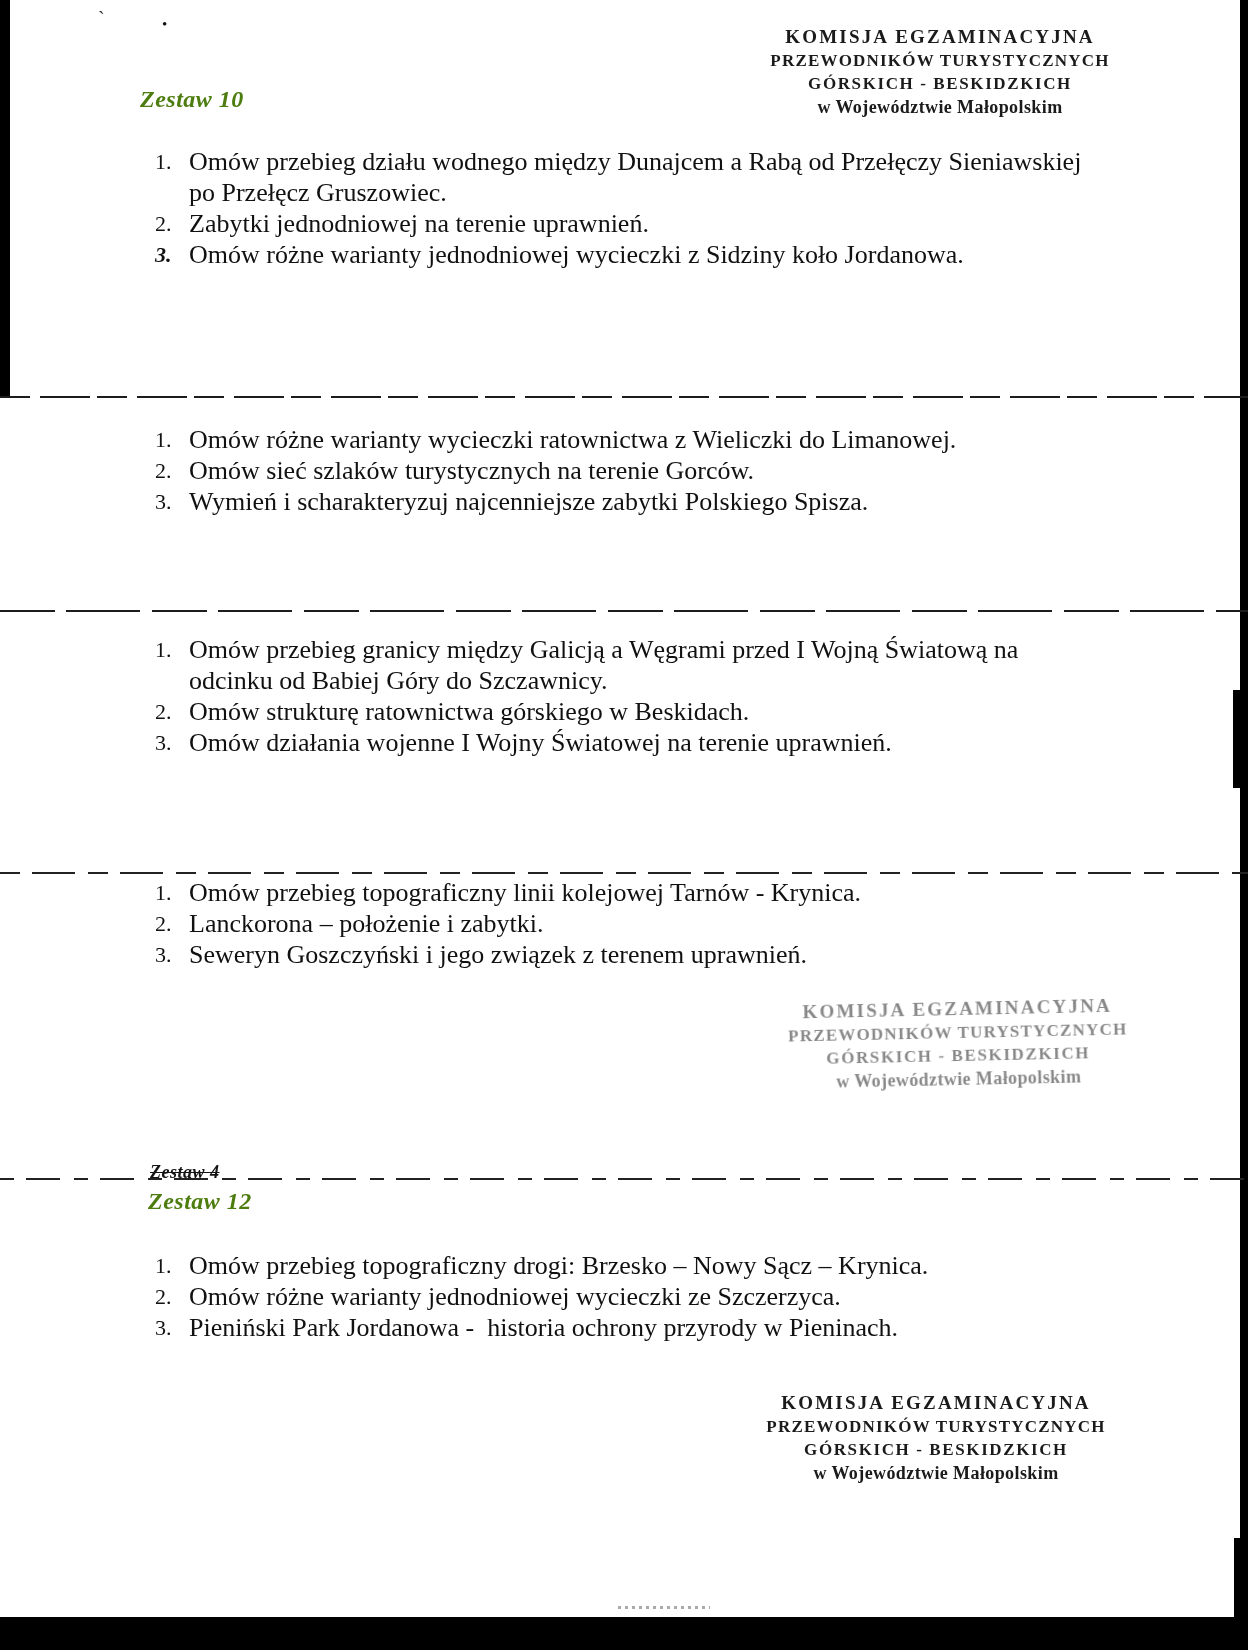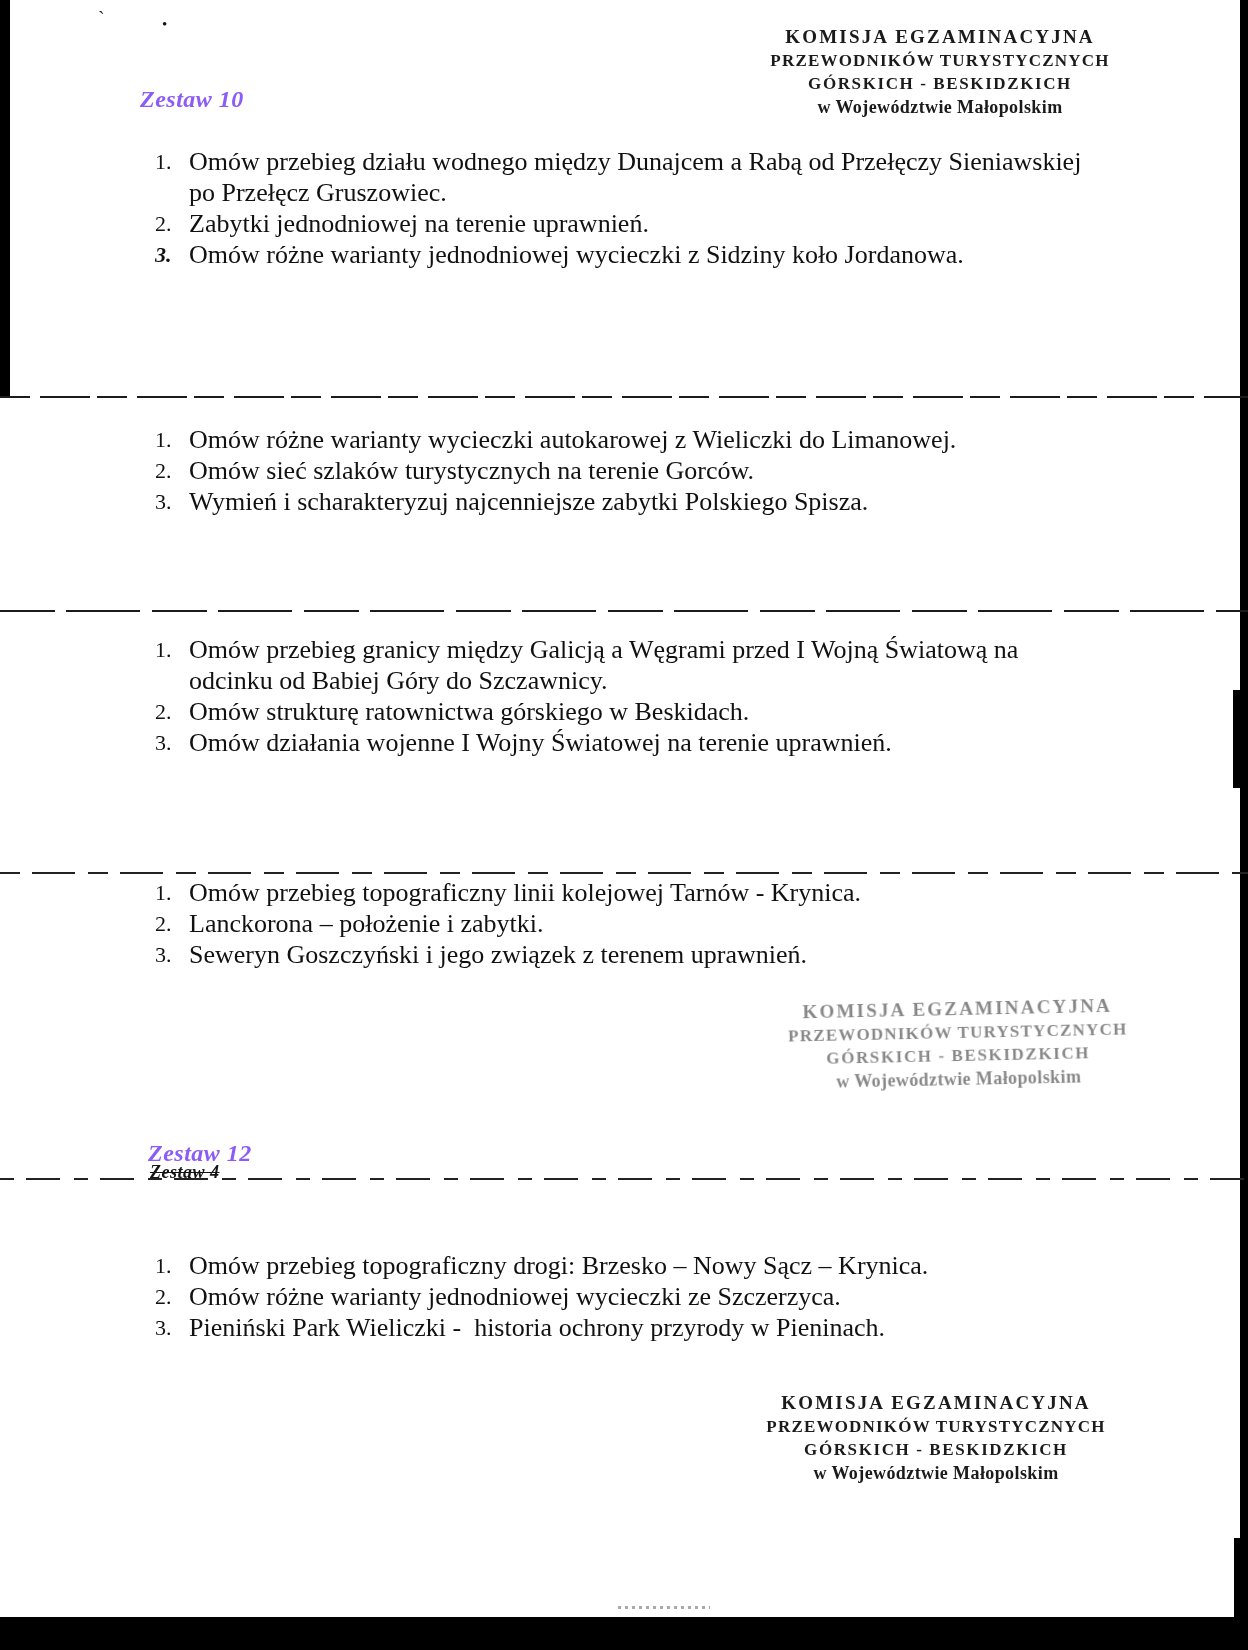--- a/index.html
+++ b/index.html
@@ -33,21 +33,21 @@
   .divider-1 { top: 396px; background: repeating-linear-gradient(90deg, #1c1c1c 0 30px, transparent 30px 40px, #1c1c1c 40px 90px, transparent 90px 97px); }
   .divider-2 { top: 610px; background: repeating-linear-gradient(90deg, #1c1c1c 0 55px, transparent 55px 66px, #1c1c1c 66px 140px, transparent 140px 152px); }
   .divider-3 { top: 872px; background: repeating-linear-gradient(90deg, #222 0 20px, transparent 20px 32px, #222 32px 75px, transparent 75px 88px); }
   .divider-4 { top: 1178px; background: repeating-linear-gradient(90deg, #222 0 14px, transparent 14px 26px, #222 26px 60px, transparent 60px 74px); }
 
   
   .set-heading {
     font-weight: bold;
     font-style: italic;
     font-size: 24px;
-    color: #8b5cf6;
+    color: #4d7c0f;
     letter-spacing: 0.5px;
   }
   .crossed-heading {
     font-weight: bold;
     font-style: italic;
     font-size: 18px;
     color: #141414;
     text-decoration: line-through;
     letter-spacing: 0.5px;
   }
@@ -123,21 +123,21 @@
     <span class="qnum bold-num">3.</span>
     <span class="qtext">Omów różne warianty jednodniowej wycieczki z Sidziny koło Jordanowa.</span>
   </div>
 </div>
 
 <div class="abs divider divider-1"></div>
 
 <div class="abs qlist" style="top:424px;">
   <div class="qitem">
     <span class="qnum">1.</span>
-    <span class="qtext">Omów różne warianty wycieczki autokarowej z Wieliczki do Limanowej.</span>
+    <span class="qtext">Omów różne warianty wycieczki ratownictwa z Wieliczki do Limanowej.</span>
   </div>
   <div class="qitem">
     <span class="qnum">2.</span>
     <span class="qtext">Omów sieć szlaków turystycznych na terenie Gorców.</span>
   </div>
   <div class="qitem">
     <span class="qnum">3.</span>
     <span class="qtext">Wymień i scharakteryzuj najcenniejsze zabytki Polskiego Spisza.</span>
   </div>
 </div>
@@ -180,34 +180,34 @@
 <div class="abs stamp stamp-middle">
   <div class="s1">KOMISJA EGZAMINACYJNA</div>
   <div class="s2">PRZEWODNIKÓW TURYSTYCZNYCH</div>
   <div class="s3">GÓRSKICH - BESKIDZKICH</div>
   <div class="s4">w Województwie Małopolskim</div>
 </div>
 
 <div class="abs crossed-heading" style="left:150px; top:1162px;">Zestaw 4</div>
 <div class="abs divider divider-4"></div>
 
-<div class="abs set-heading" style="left:148px; top:1140px;">Zestaw 12</div>
+<div class="abs set-heading" style="left:148px; top:1188px;">Zestaw 12</div>
 
 <div class="abs qlist" style="top:1250px;">
   <div class="qitem">
     <span class="qnum">1.</span>
     <span class="qtext">Omów przebieg topograficzny drogi: Brzesko – Nowy Sącz – Krynica.</span>
   </div>
   <div class="qitem">
     <span class="qnum">2.</span>
     <span class="qtext">Omów różne warianty jednodniowej wycieczki ze Szczerzyca.</span>
   </div>
   <div class="qitem">
     <span class="qnum">3.</span>
-    <span class="qtext">Pieniński Park Wieliczki -  historia ochrony przyrody w Pieninach.</span>
+    <span class="qtext">Pieniński Park Jordanowa -  historia ochrony przyrody w Pieninach.</span>
   </div>
 </div>
 
 <div class="abs stamp stamp-bottom">
   <div class="s1">KOMISJA EGZAMINACYJNA</div>
   <div class="s2">PRZEWODNIKÓW TURYSTYCZNYCH</div>
   <div class="s3">GÓRSKICH - BESKIDZKICH</div>
   <div class="s4">w Województwie Małopolskim</div>
 </div>
 

